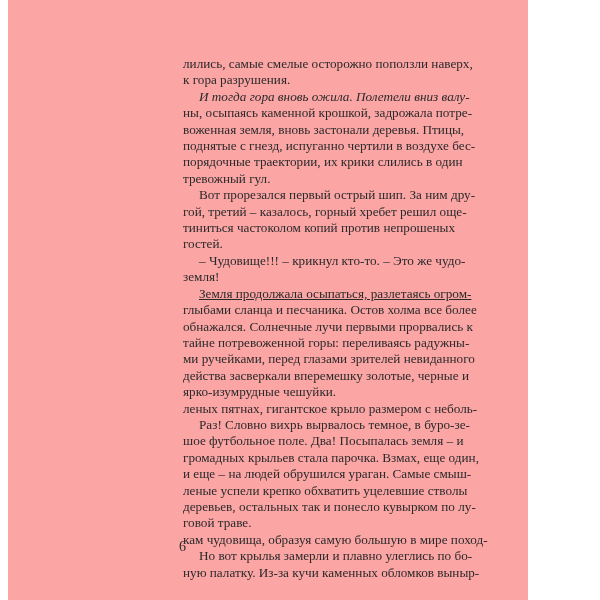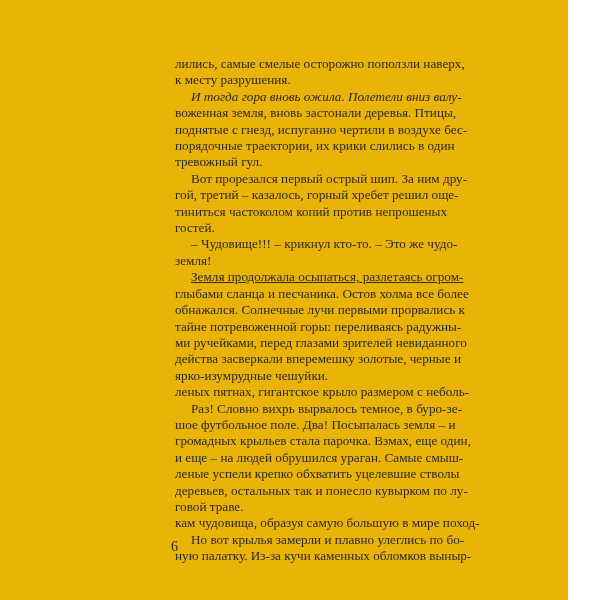--- a/index.html
+++ b/index.html
@@ -1,17 +1,17 @@
 <!DOCTYPE html>
 <html><head>
 <meta charset="utf-8">
 <style>
   html, body { margin:0; padding:0; background:#ffffff; }
   body { width:600px; height:600px; position:relative; overflow:hidden; }
-  .page { position:absolute; left:0; top:0; width:568px; height:600px; background:#eab308; }
+  .page { position:absolute; left:8px; top:0; width:520px; height:600px; background:#fca5a5; }
   .text-block {
     position:absolute; left:175px; top:56px; width:270px;
     font-family:"Liberation Serif","DejaVu Serif",serif;
     font-size:13.2px; line-height:16.4px; color:#2a2a2a;
     text-align:justify; hyphens:manual;
   }
   .text-block p { margin:0; text-indent:0; }
   .line { display:block; text-align:justify; text-align-last:justify; white-space:nowrap; }
   .line.last { text-align-last:left; }
   .page-number {
@@ -20,24 +20,25 @@
     font-size:14px; color:#2a2a2a;
   }
 </style>
 </head>
 <body>
 
 <div class="page">
   <div class="text-block" id="text-block">
       <p>
         <span class="line">лились, самые смелые осторожно поползли наверх,</span>
-        <span class="line last">к месту разрушения.</span>
+        <span class="line last">к гора разрушения.</span>
       </p>
       <p>
         <span class="line" style="text-indent: 16px; font-style: italic;">И тогда гора вновь ожила. Полетели вниз валу-</span>
+        <span class="line">ны, осыпаясь каменной крошкой, задрожала потре-</span>
         <span class="line">воженная земля, вновь застонали деревья. Птицы,</span>
         <span class="line">поднятые с гнезд, испуганно чертили в воздухе бес-</span>
         <span class="line">порядочные траектории, их крики слились в один</span>
         <span class="line last">тревожный гул.</span>
       </p>
       <p>
         <span class="line" style="text-indent: 16px;">Вот прорезался первый острый шип. За ним дру-</span>
         <span class="line">гой, третий – казалось, горный хребет решил още-</span>
         <span class="line">тиниться частоколом копий против непрошеных</span>
         <span class="line last">гостей.</span>

